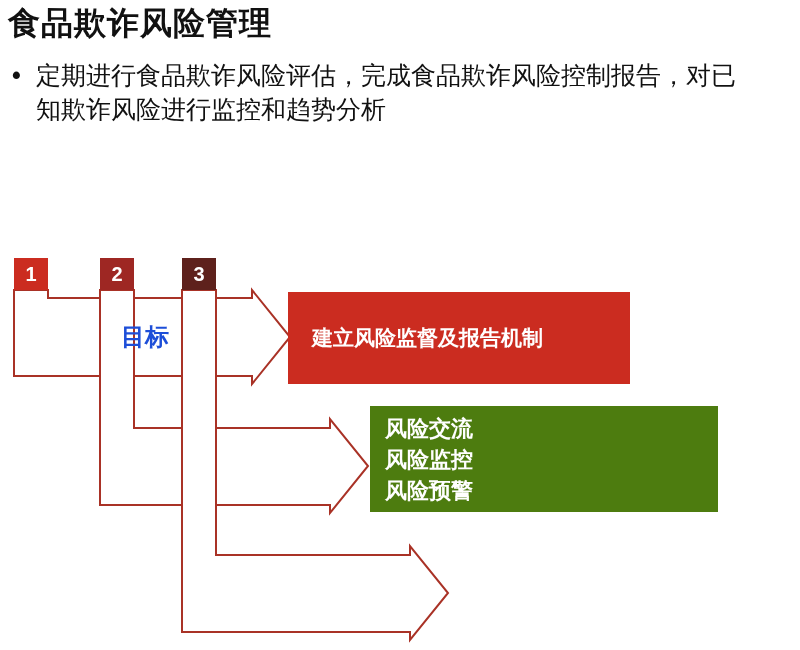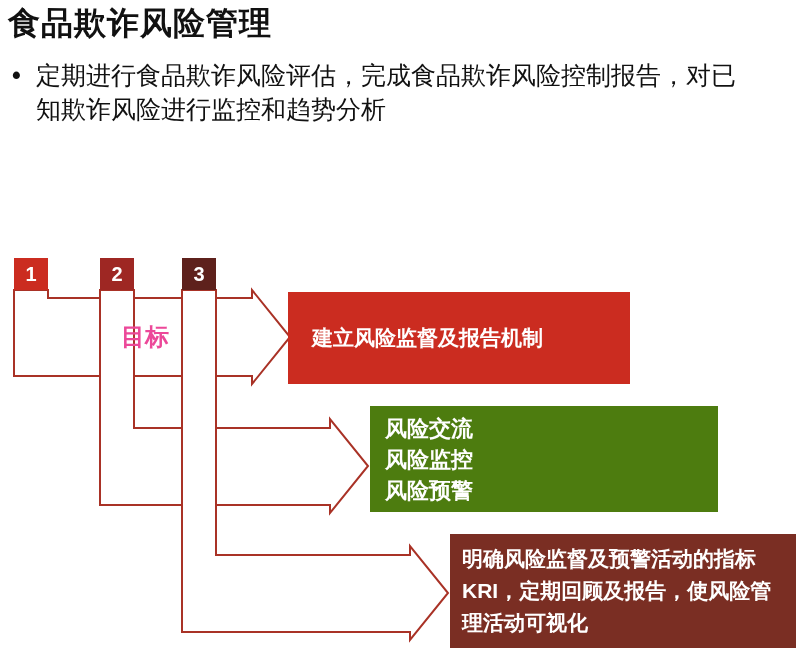--- a/index.html
+++ b/index.html
@@ -33,21 +33,21 @@
   .step-tab {
     position:absolute; width:34px; height:32px;
     color:#ffffff; font-size:20px; font-weight:700;
     display:flex; align-items:center; justify-content:center;
   }
   #tab1 { left:14px; top:8px; }
   #tab2 { left:100px; top:8px; }
   #tab3 { left:182px; top:8px; }
   .step-label {
     position:absolute; width:80px; text-align:center;
-    font-size:24px; font-weight:700; line-height:28px; color:#ec4899;
+    font-size:24px; font-weight:700; line-height:28px; color:#1d4ed8;
   }
   #label1 { left:105px; top:73px; }
   #label2 { left:172px; top:202px; }
   #label3 { left:246px; top:329px; }
   .result-box {
     position:absolute; color:#ffffff; font-weight:700;
     display:flex; flex-direction:column; justify-content:center;
   }
   #box1 { left:288px; top:42px; width:342px; height:92px; padding-left:24px; font-size:21px; }
   #box2 { left:370px; top:156px; width:348px; height:106px; padding-left:15px; font-size:22px; line-height:31px; }
@@ -85,17 +85,14 @@
   <div class="result-box" id="box1" style="background-color: rgb(203, 44, 32);">
     <span>建立风险监督及报告机制</span>
   </div>
 
   <div class="result-box" id="box2" style="background-color: #4d7c0f;">
     <div>风险交流</div>
     <div>风险监控</div>
     <div>风险预警</div>
   </div>
 
-  <div class="result-box" id="box3" style="background-color: rgb(122, 46, 35);">
-    <span>明确风险监督及预警活动的指标KRI，定期回顾及报告，使风险管理活动可视化</span>
-  </div>
 
 </div>
 
 </body></html>

